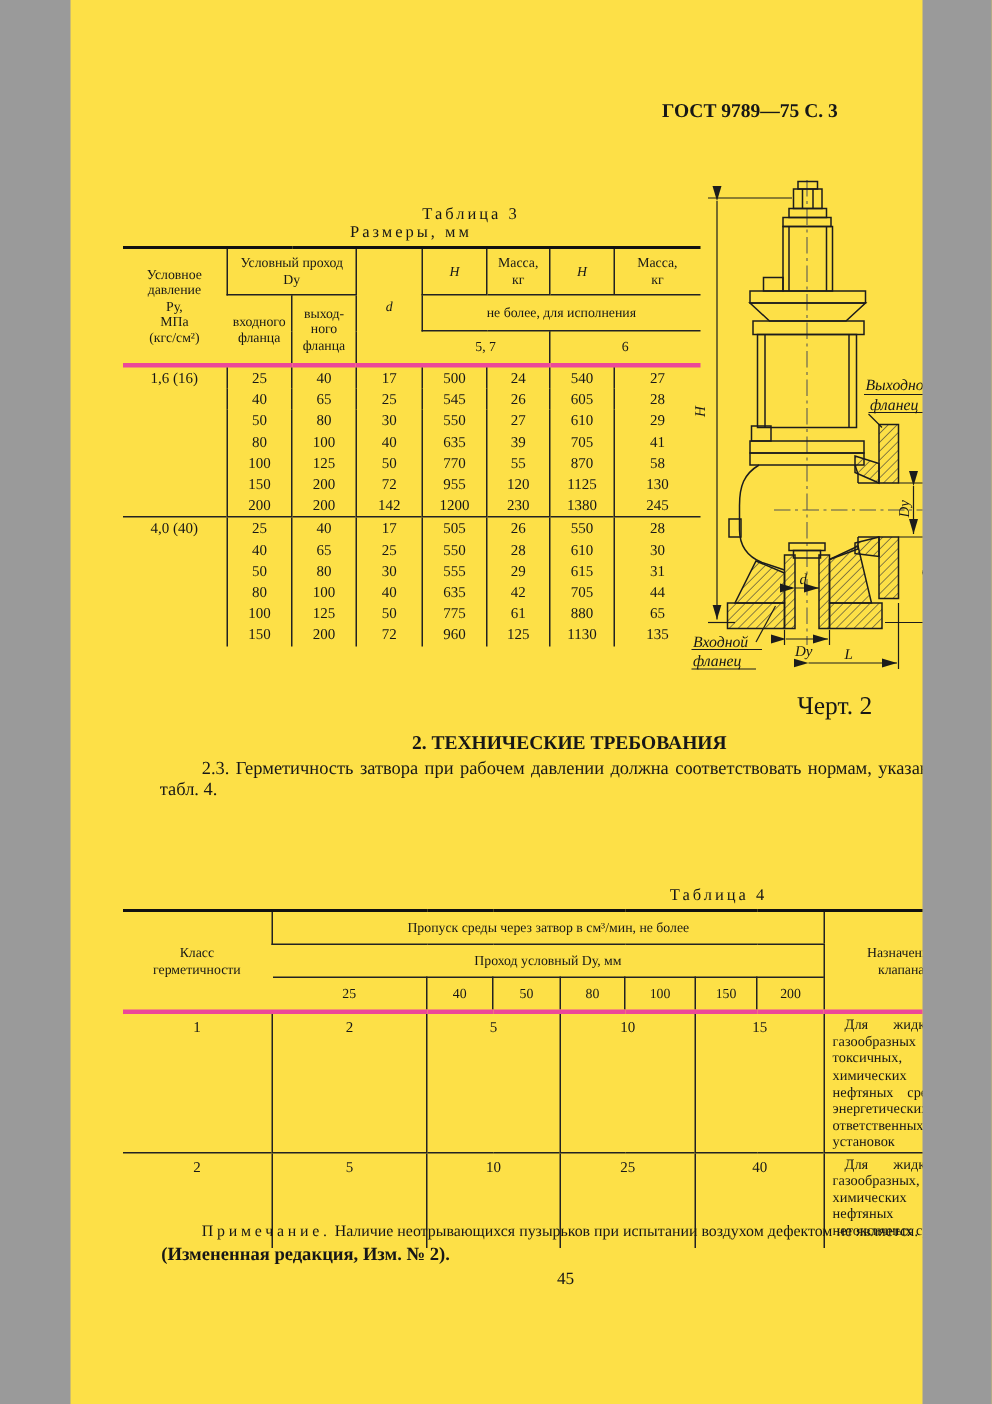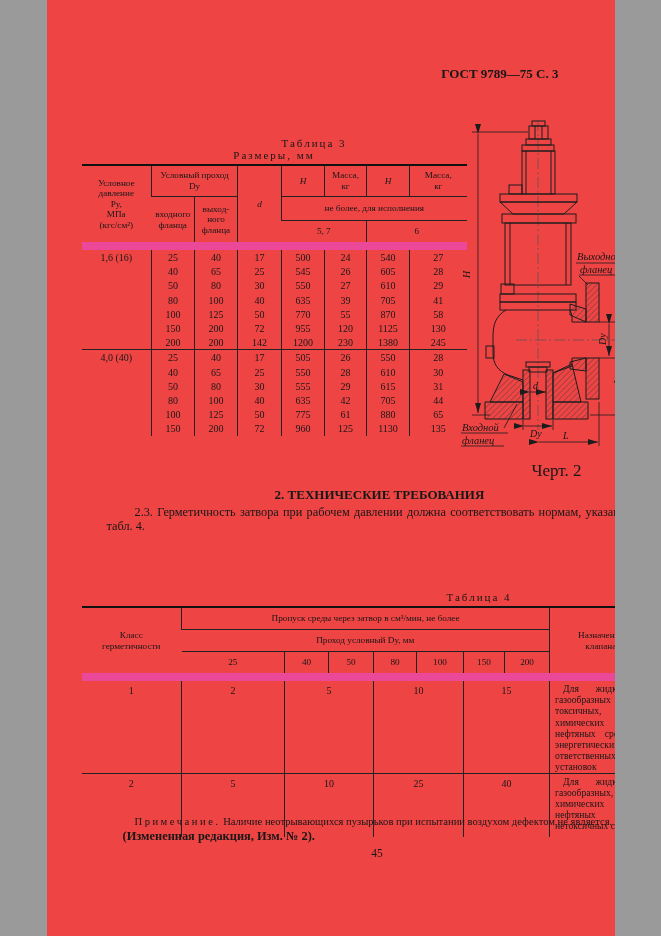--- a/index.html
+++ b/index.html
@@ -1,18 +1,18 @@
 <!DOCTYPE html>
 <html><head>
 <meta charset="utf-8">
 <style>
   html,body{margin:0;padding:0;background:#9a9a9a;}
   .page{
     position:relative;width:568px;height:936px;margin:0 auto;
-    background:#ef4444;color:#171717;
+    background:#fde047;color:#171717;
     font-family:"Liberation Serif","DejaVu Serif",serif;
     overflow:hidden;
     text-decoration:underline;
   }
   .abs{position:absolute;}
   .it{font-style:italic;}
   .pre{white-space:pre-line;}
   .ctr{text-align:center;}
   .rt{text-align:left;}
   .ls{letter-spacing:2px;}
@@ -22,21 +22,21 @@
 
   .t3-label{left:235px;top:137px;width:183px;font-size:11px;}
   .t3-title{left:35px;top:149px;width:385px;font-size:11px;}
   .t4-label{left:400px;top:591px;width:205px;font-size:11px;}
 
   table{border-collapse:collapse;table-layout:fixed;}
   table.doc{border-top:2px solid #111;}
   table.doc td{border-left:1px solid #222;padding:0;vertical-align:middle;text-align:center;}
   table.doc td:first-child{border-left:none;}
   table.doc thead td{font-size:9.2px;line-height:10.6px;border-bottom:1px solid #222;}
-  table.doc thead td.hb{border-bottom:8px solid #ec4899;}
+  table.doc thead td.hb{border-bottom:3px solid #ec4899;}
   table.doc tbody td{font-size:10px;line-height:13.2px;border-top:none;border-bottom:none;}
   .t3w{left:35px;top:164px;}
   .t3w table{width:385px;}
   .t3w tbody td{padding-top:1px;}
   .t3w tbody.sep{border-top:1.2px solid #222;margin-top:44px;}
   .t3w thead tr.r1 td{height:30px;}
   .t3w thead tr.r2 td{height:23px;}
   .t3w thead tr.r3 td{height:21px;}
 
   .t4w{left:35px;top:606px;}
@@ -49,21 +49,21 @@
   .t4w tbody tr.r1 td{height:84px;}
   .t4w tbody tr.r2 td{height:60px;}
 
   .amend1{left:88px;top:438px;font-size:12.4px;font-weight:bold;}
   .fig-cap{left:445px;top:461px;width:130px;font-size:17px;text-align:center;}
   .sec-head{left:60px;top:487px;width:546px;font-size:13px;font-weight:bold;text-align:center;}
   .paras{left:60px;top:506px;width:546px;font-size:12.3px;line-height:13.7px;}
   .paras p{margin:0;text-indent:28px;text-align:justify;}
   .note-line{left:88px;top:816px;width:520px;font-size:10.6px;}
   .note-label{letter-spacing:2.5px;}
-  .amend2{left:76px;top:829px;font-size:12.4px;font-weight:bold;}
+  .amend2{left:61px;top:829px;font-size:12.4px;font-weight:bold;}
   .pagenum{left:0;top:847px;width:661px;text-align:center;font-size:11.5px;}
 
   .fig{left:413px;top:112px;}
   svg text{font-family:"Liberation Serif","DejaVu Serif",serif;}
   .dimtxt{font-style:italic;font-size:10px;fill:#171717;}
   .lbltxt{font-style:italic;font-size:10.5px;fill:#171717;}
 </style>
 </head>
 <body>
 

